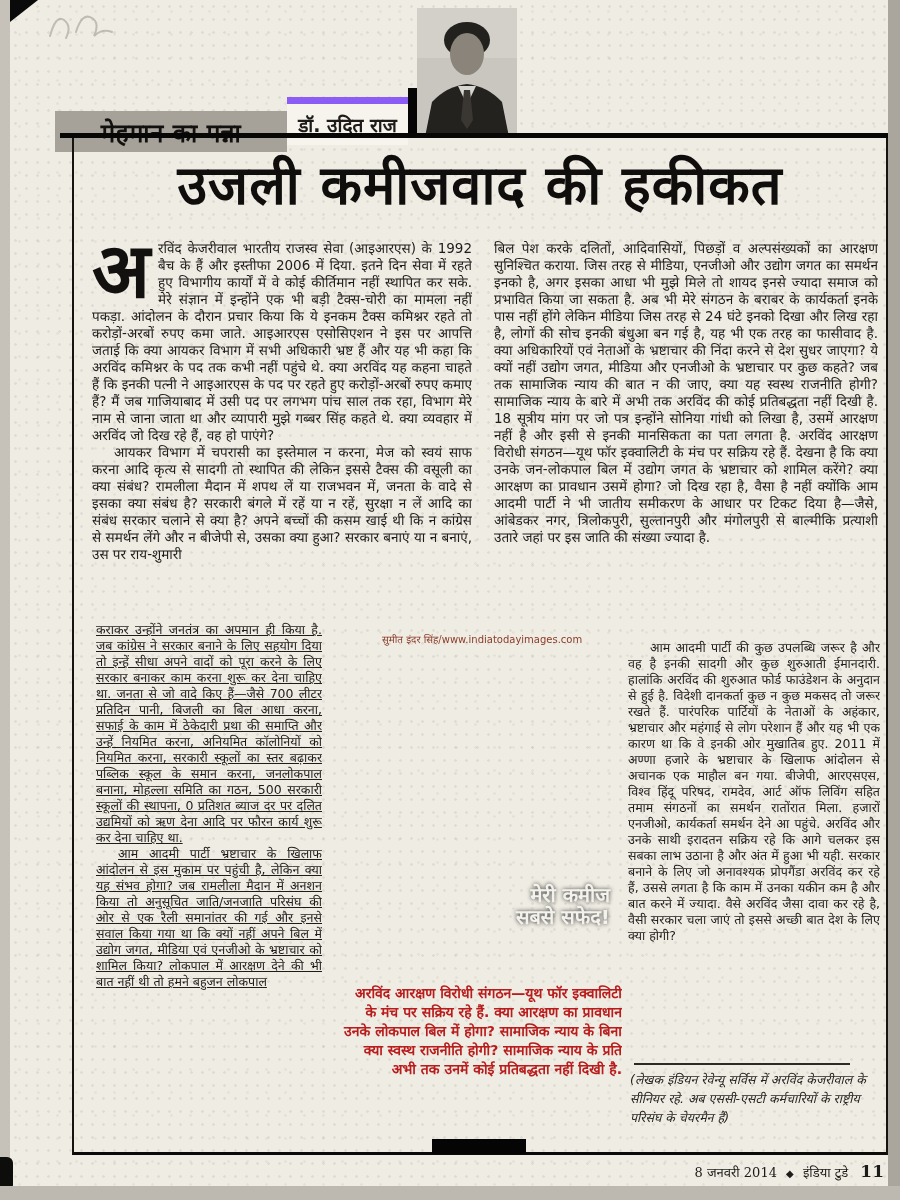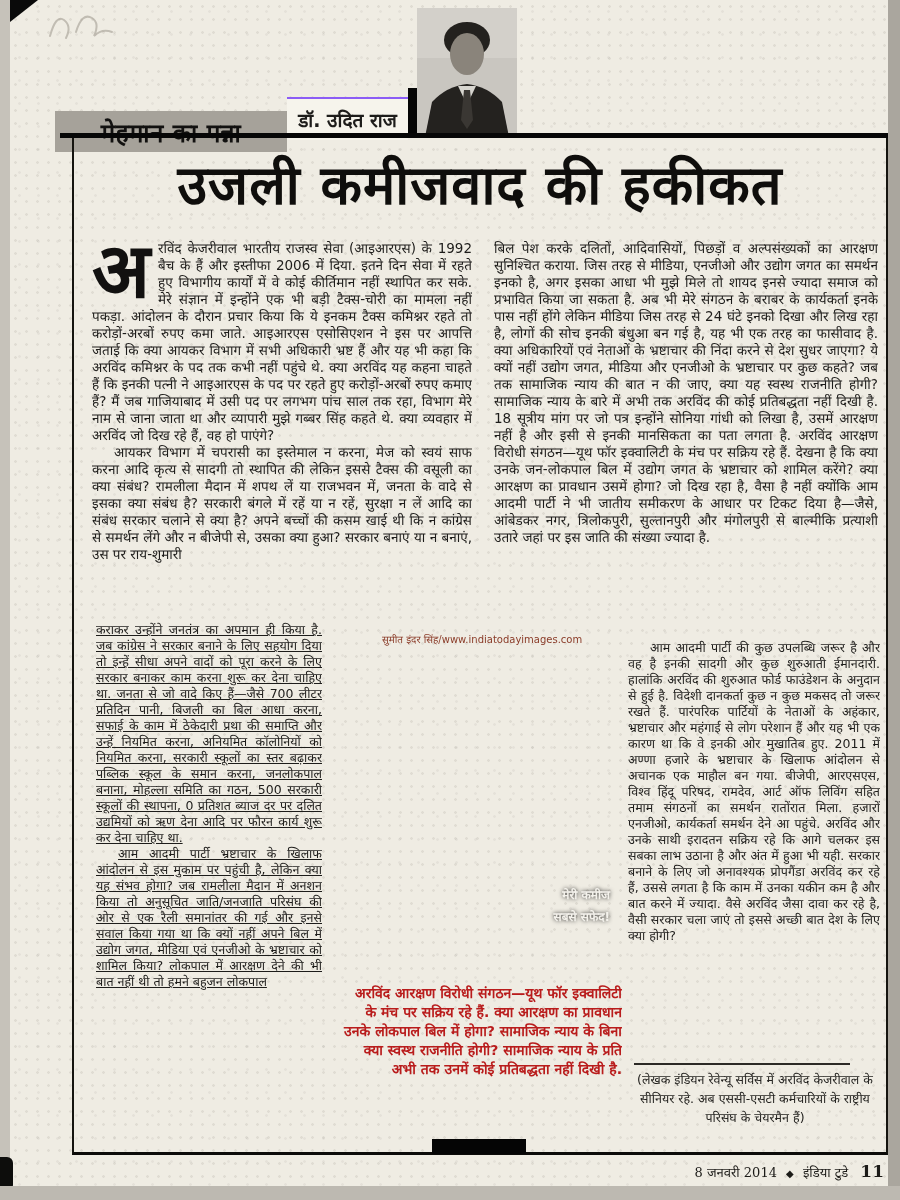--- a/index.html
+++ b/index.html
@@ -22,21 +22,21 @@
   .corner-tl{position:absolute;left:10px;top:0;width:28px;height:22px;background:#0a0a0a;
     clip-path:polygon(0 0,100% 0,0 100%);}
   .mark-bl{position:absolute;left:0;top:1157px;width:13px;height:36px;background:#0d0d0c;border-radius:0 6px 8px 0;}
   .scribble{position:absolute;left:42px;top:6px;opacity:.65;}
 
   
   .kicker-band{position:absolute;left:55px;top:111px;width:232px;height:41px;background:#a6a29a;
     display:flex;align-items:center;justify-content:center;}
   .kicker{font-size:24px;font-weight:900;letter-spacing:.5px;color:#121110;transform:scaleY(1.08);white-space:nowrap;}
   .author-box{position:absolute;left:287px;top:97px;width:121px;height:41px;background:#f6f4ec;
-    display:flex;align-items:center;justify-content:center;border-top:2px solid #8b5cf6;}
+    display:flex;align-items:center;justify-content:center;border-top:7px solid #8b5cf6;}
   .author-name{font-size:19px;font-weight:bold;white-space:nowrap;}
   .vbar{position:absolute;left:408px;top:88px;width:9px;height:50px;background:#050505;}
   .portrait{position:absolute;left:417px;top:8px;width:100px;height:129px;}
   .top-rule{position:absolute;left:60px;top:133px;width:828px;height:5px;background:#070707;}
 
   
   .article-box{position:absolute;left:72px;top:138px;width:812px;height:1014px;
     border-left:2px solid #15140f;border-right:2px solid #15140f;border-bottom:3px solid #0c0b09;}
   .headline{position:absolute;left:80px;top:146px;width:800px;text-align:center;
     font-size:54px;font-weight:bold;letter-spacing:1px;color:#0f0e0c;white-space:nowrap;}
@@ -56,28 +56,28 @@
     white-space:nowrap;overflow:hidden;margin-left:44px;}
   .photo{position:absolute;left:336px;top:628px;width:286px;height:336px;
     background:
       radial-gradient(ellipse 30px 24px at 46% 15%, #3b3935 0%, rgba(30,30,28,0) 70%),
       radial-gradient(ellipse 52px 64px at 46% 31%, #8e8b84 0%, #6e6b64 52%, rgba(40,40,38,0) 74%),
       radial-gradient(ellipse 132px 102px at 44% 83%, #76737 0%, #4a4843 0%, #4a4843 55%, rgba(25,25,23,0) 80%),
       radial-gradient(ellipse 74px 64px at 16% 102%, #b4b1a8 0%, rgba(30,30,28,0) 72%),
       linear-gradient(180deg,#100f0e 0%,#1b1a18 60%,#141312 100%);
   }
   .photo-caption{position:absolute;right:12px;bottom:36px;text-align:right;color:#f4f2ec;
-    font-size:12px;font-weight:bold;line-height:22px;text-shadow:0 0 4px rgba(0,0,0,.8);margin-top:44px;}
+    font-size:20px;font-weight:bold;line-height:22px;text-shadow:0 0 4px rgba(0,0,0,.8);margin-top:44px;}
   .pull-quote{position:absolute;left:340px;top:984px;width:282px;height:152px;overflow:hidden;
     text-align:right;font-size:14px;font-weight:bold;line-height:19px;color:#b91c1c;}
   .end-slug{position:absolute;left:432px;top:1139px;width:94px;height:15px;background:#050505;}
 
   .note-rule{position:absolute;left:634px;top:1063px;width:216px;height:2px;background:#2c2a26;}
   .author-note{position:absolute;left:630px;top:1070px;width:250px;height:64px;overflow:hidden;
-    font-size:12.5px;line-height:19px;text-align:center;color:#242320;}
+    font-size:12.5px;font-style:italic;line-height:19px;color:#242320;}
 
   .footer{position:absolute;right:16px;top:1161px;white-space:nowrap;
     font-family:"DejaVu Serif", serif;font-size:13px;color:#1c1b18;}
   .footer .diamond{font-size:10px;padding:0 5px;}
   .footer .pgnum{font-size:17px;font-weight:bold;padding-left:8px;}
 </style>
 </head>
 <body>
 
 <div id="stage">

